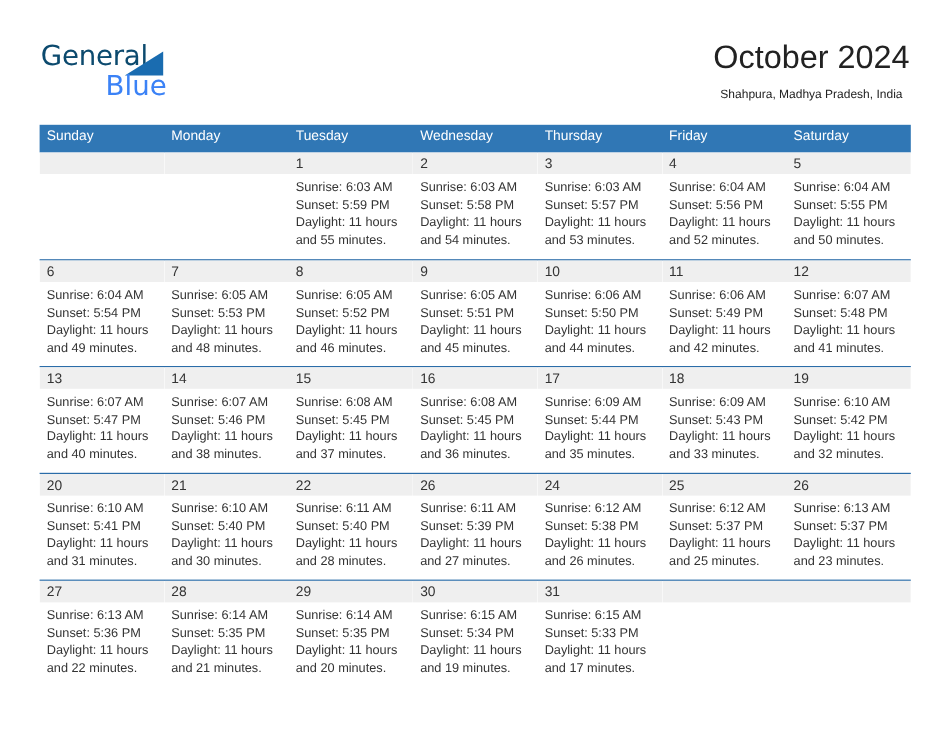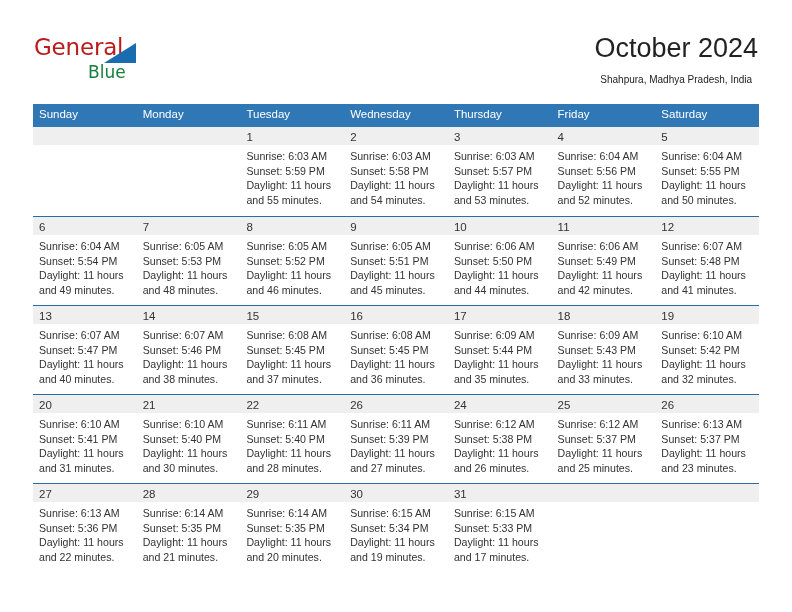--- a/index.html
+++ b/index.html
@@ -35,40 +35,40 @@
     top: 34px;
     width: 180px;
     height: 52px;
   }
   .logo-general {
     position: absolute;
     left: 0;
     top: 0;
     font-size: 23px;
     letter-spacing: -0.2px;
-    color: #b91c1c;
+    color: #0c4a6e;
     font-family: "DejaVu Sans", sans-serif;
     font-weight: 400;
     line-height: 26px;
   }
   .logo-tri {
     position: absolute;
     left: 70px;
     top: 9px;
     width: 0;
     height: 0;
     border-left: 32px solid transparent;
     border-bottom: 20px solid #1a6cb0;
   }
   .logo-blue {
     position: absolute;
     left: 54px;
     top: 25px;
-    font-size: 17px;
-    color: #15803d;
+    font-size: 23px;
+    color: #3b82f6;
     font-family: "DejaVu Sans", sans-serif;
     font-weight: 400;
     line-height: 26px;
   }
   .title-block {
     position: absolute;
     right: 34px;
     top: 32px;
     text-align: center;
   }

